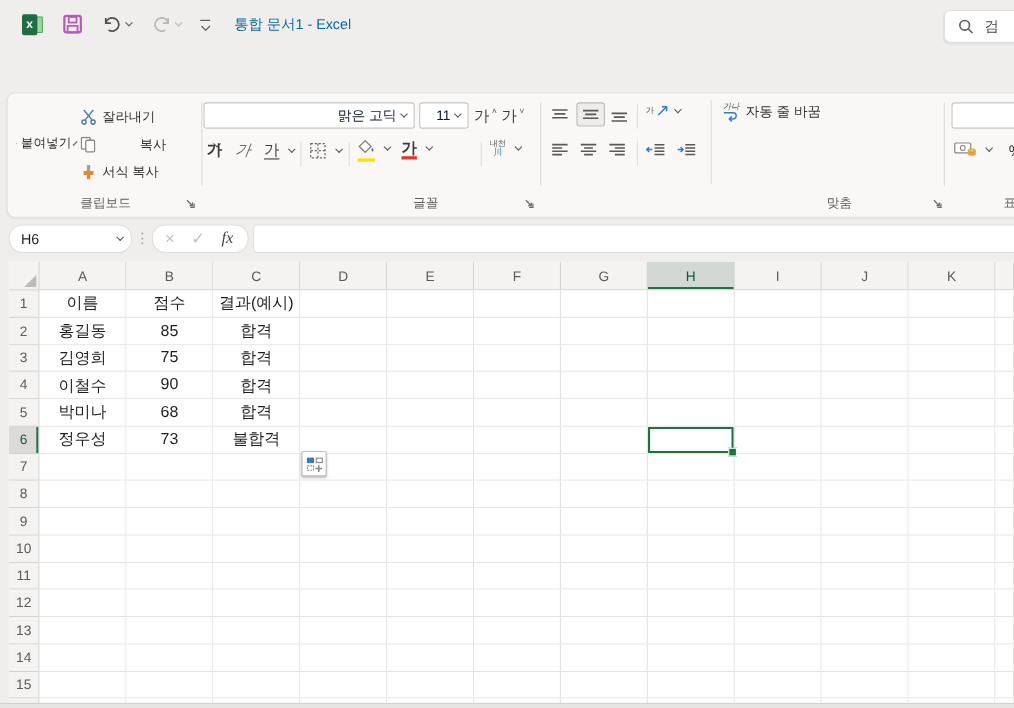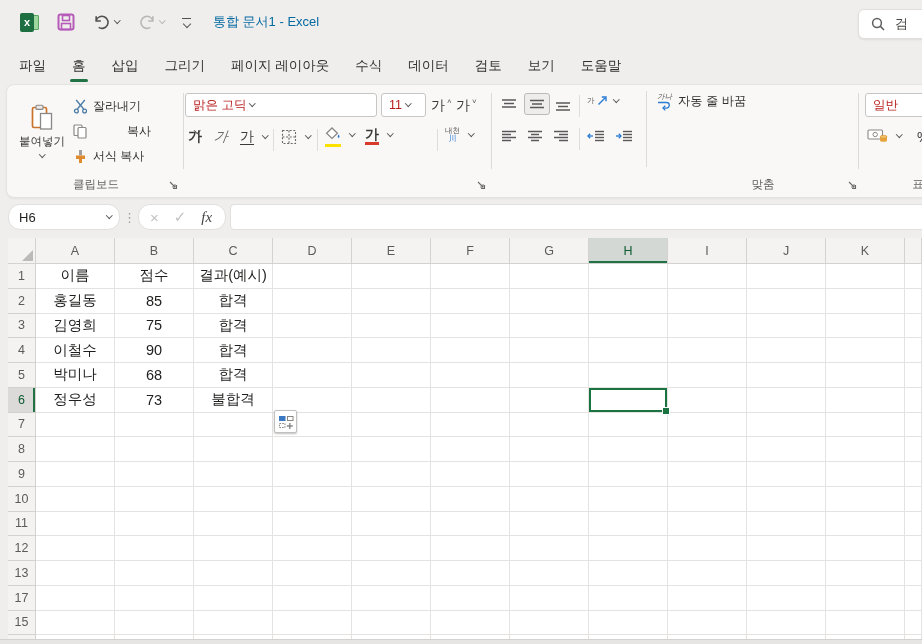--- a/index.html
+++ b/index.html
@@ -33,21 +33,21 @@
 
   
   .ribbon{position:absolute;left:6px;right:-10px;top:84px;height:114px;background:#faf8f7;
           border:1px solid #e5e3e1;border-radius:8px 0 0 8px;box-shadow:0 1px 2px rgba(0,0,0,.05);}
   .rb{position:absolute;font-size:12px;color:#323130;white-space:nowrap;display:flex;align-items:center;gap:5px;}
   .grp-label{position:absolute;bottom:5px;font-size:11.5px;color:#5f5d5b;text-align:center;}
   .vdiv{position:absolute;top:8px;bottom:28px;width:1px;background:#dddbd9;}
   .vsep{position:absolute;width:1px;height:22px;background:#dfddda;}
   .launcher{position:absolute;bottom:7px;width:11px;height:11px;}
   .combo{position:absolute;background:#fff;border:1px solid #c8c6c4;border-radius:3px;height:24px;
-         display:flex;align-items:center;justify-content:flex-start;padding:0 7px;font-size:12.5px;color:#b91c1c;}
+         display:flex;align-items:center;justify-content:flex-end;padding:0 7px;font-size:12.5px;color:#0f172a;}
   .glyph-ga{font-size:14px;color:#3b3a39;line-height:1;}
   .glyph-ga.b{font-weight:700;}
   .glyph-ga.i{font-style:italic;color:#6e6c69;transform:skewX(-8deg);display:inline-block;}
   .glyph-ga.u{border-bottom:1.6px solid #3b3a39;padding-bottom:1px;}
   .colorbar{position:absolute;left:0;right:0;bottom:-4px;height:3.5px;}
   .sup{font-size:8px;color:#5a5856;margin:-8px 0 0 1px;}
   .phon{display:flex;flex-direction:column;align-items:center;line-height:1;}
   .phon .t1{font-size:7.5px;color:#55534f;}
   .phon .t2{font-size:8px;color:var(--blue);}
   .boxed{border:1px solid #bdbbb9;background:#efedeb;border-radius:3px;padding:3px 4px;}
@@ -117,36 +117,24 @@
     <div class="win-title">통합 문서1 - Excel</div>
     <div class="searchbox">
       <svg width="14" height="14" viewBox="0 0 14 14" fill="none" stroke="#605e5c" stroke-width="1.5">
         <circle cx="6" cy="6" r="4.4"></circle>
           <line x1="9.4" y1="9.4" x2="13" y2="13"></line>
       </svg>
       <span>검</span>
     </div>
   </div>
 
-  <div class="tabs" id="tabrow">
-      <div class="tab">파일</div>
-      <div class="tab active">홈</div>
-      <div class="tab">삽입</div>
-      <div class="tab">그리기</div>
-      <div class="tab">페이지 레이아웃</div>
-      <div class="tab">수식</div>
-      <div class="tab">데이터</div>
-      <div class="tab">검토</div>
-      <div class="tab">보기</div>
-      <div class="tab">도움말</div>
-    </div>
 
   <div class="ribbon">
 
-    <div class="rb" style="left:8px;top:6px;width:54px;height:78px;flex-direction:column;justify-content:center;gap:3px;">
+    <div class="rb" style="left:8px;top:6px;width:54px;height:78px;justify-content:center;gap:3px;">
       <svg width="22" height="27" viewBox="0 0 22 27">
         <rect x="1.5" y="3.5" width="14" height="20" rx="1.5" fill="#fff" stroke="#c9732c" stroke-width="1.7"></rect>
         <rect x="5" y="1.2" width="7" height="4.2" rx="1" fill="#eceae8" stroke="#8a8886" stroke-width="1.1"></rect>
         <rect x="9.5" y="9.5" width="11" height="15.5" fill="#fff" stroke="#8a8886" stroke-width="1.3"></rect>
       </svg>
       <span style="font-size:11.5px;">붙여넣기</span>
       <span class="chev sm" style="margin:0;"></span>
     </div>
     <div class="rb" style="left:66px;top:13px;">
       <svg width="15" height="15" viewBox="0 0 15 15" fill="none" stroke="#4a7ba6" stroke-width="1.3">
@@ -235,20 +223,21 @@
       <span class="chev sm"></span>
     </div>
     <div class="vsep" style="left:430px;top:44px;"></div>
     <div class="rb" style="left:438px;top:42px;">
       <span class="phon">
         <span class="t1">내천</span>
         <span class="t2">川</span>
       </span>
       <span class="chev sm"></span>
     </div>
+    <div class="grp-label" style="left:280px;width:200px;">글꼴</div>
     <svg class="launcher" style="left:468px;" viewBox="0 0 11 11" fill="none" stroke="#6b6967" stroke-width="1.1">
       <path d="M9.5 6 V9.5 H6"></path>
         <path d="M3 3 L8 8"></path>
         <path d="M8 5.2 V8 H5.2"></path>
     </svg>
     <div class="vdiv" style="left:484px;"></div>
 
     <div class="rb" style="left:494px;top:13px;">
       <svg width="16" height="14" viewBox="0 0 16 14" stroke="#595959" stroke-width="1.5">
         <line x1="1" y1="2" x2="15" y2="2"></line>
@@ -561,21 +550,21 @@
       <div class="cell"></div>
       <div class="cell"></div>
       <div class="cell"></div>
       <div class="cell"></div>
       <div class="cell"></div>
       <div class="cell"></div>
       <div class="cell"></div>
       <div class="cell"></div>
       <div class="cell"></div>
       <div class="cell"></div>
-      <div class="rowh">17</div>
+      <div class="rowh">14</div>
       <div class="cell"></div>
       <div class="cell"></div>
       <div class="cell"></div>
       <div class="cell"></div>
       <div class="cell"></div>
       <div class="cell"></div>
       <div class="cell"></div>
       <div class="cell"></div>
       <div class="cell"></div>
       <div class="cell"></div>

